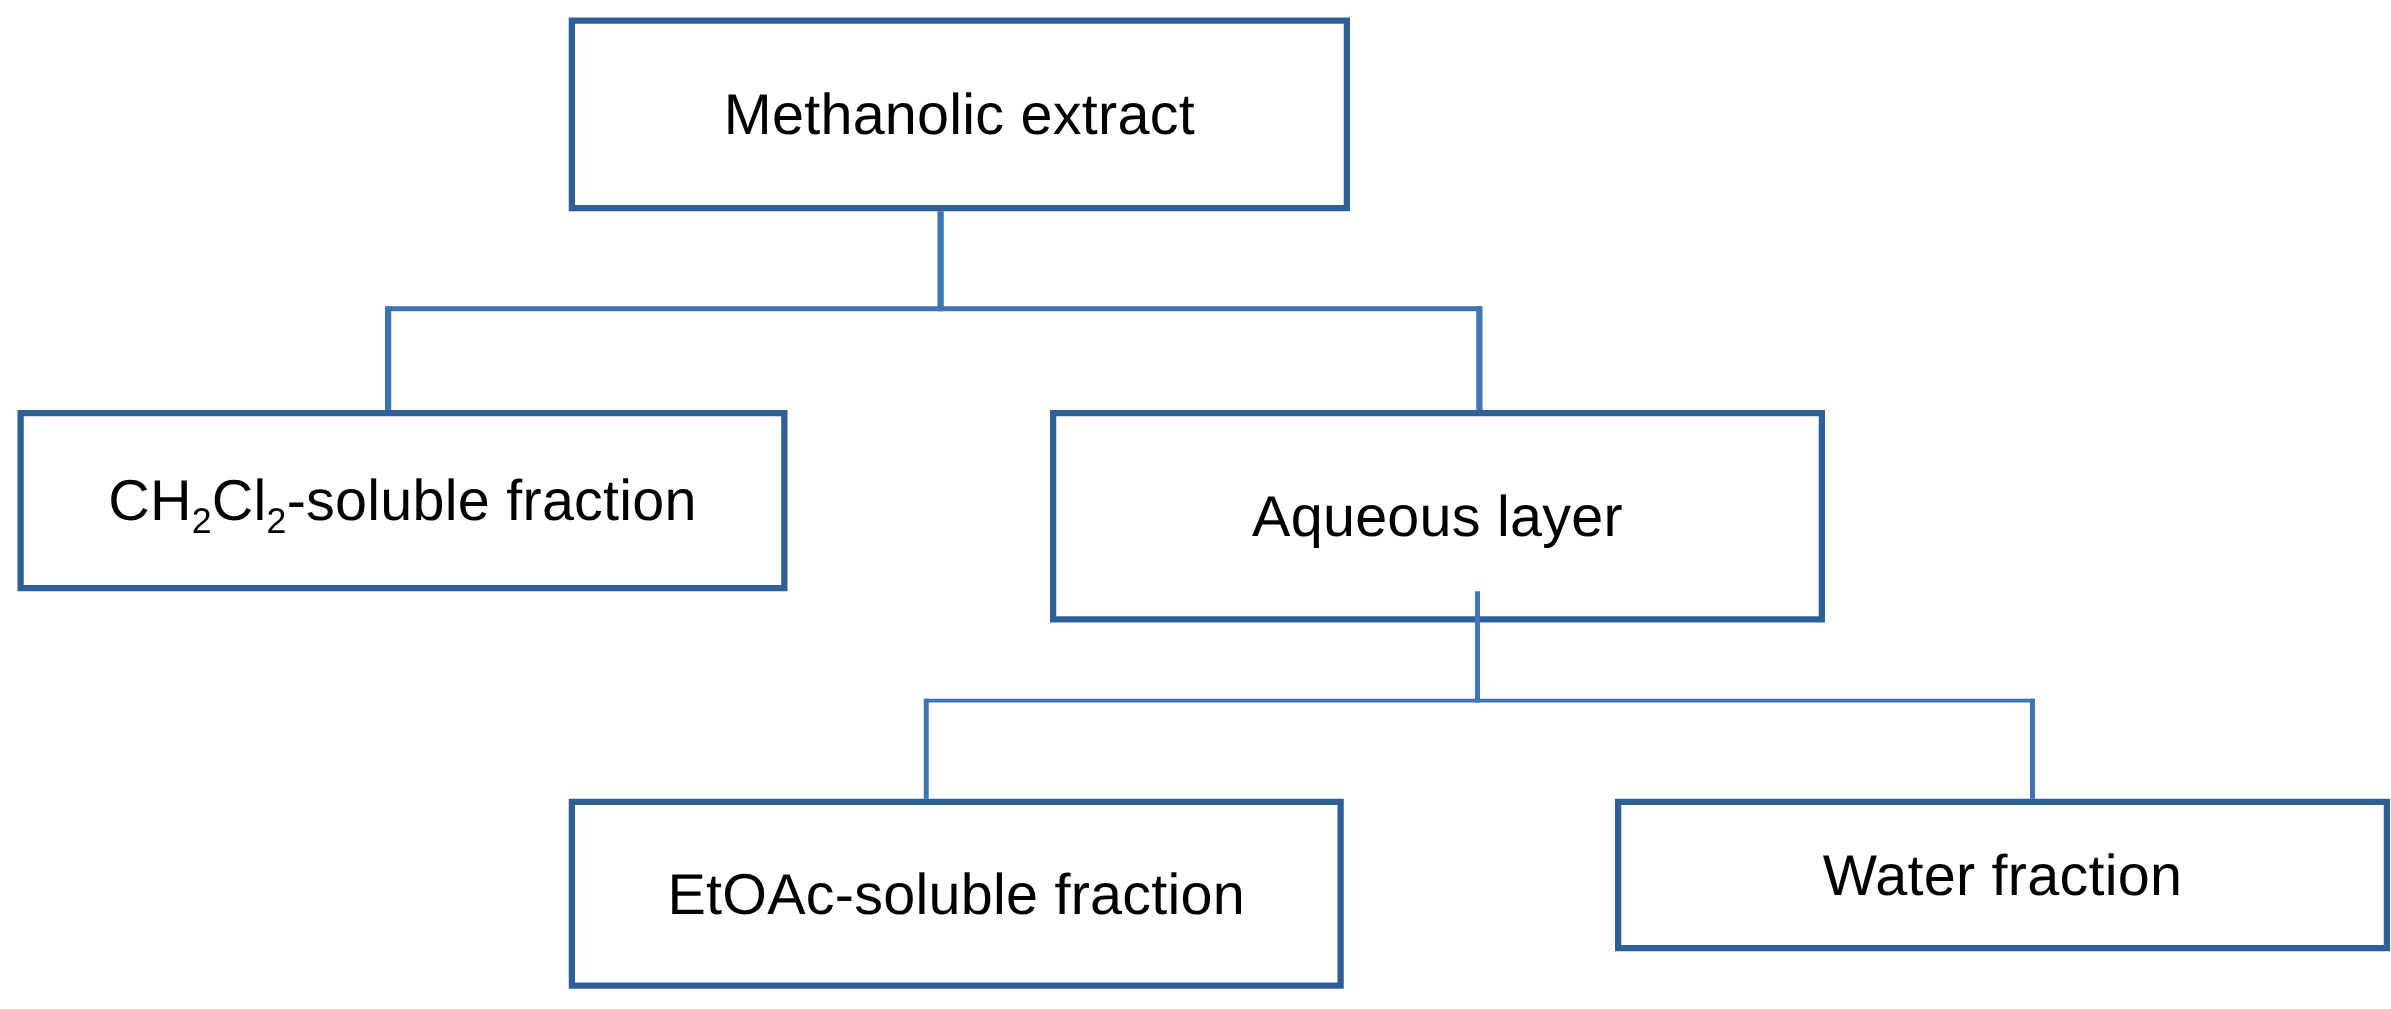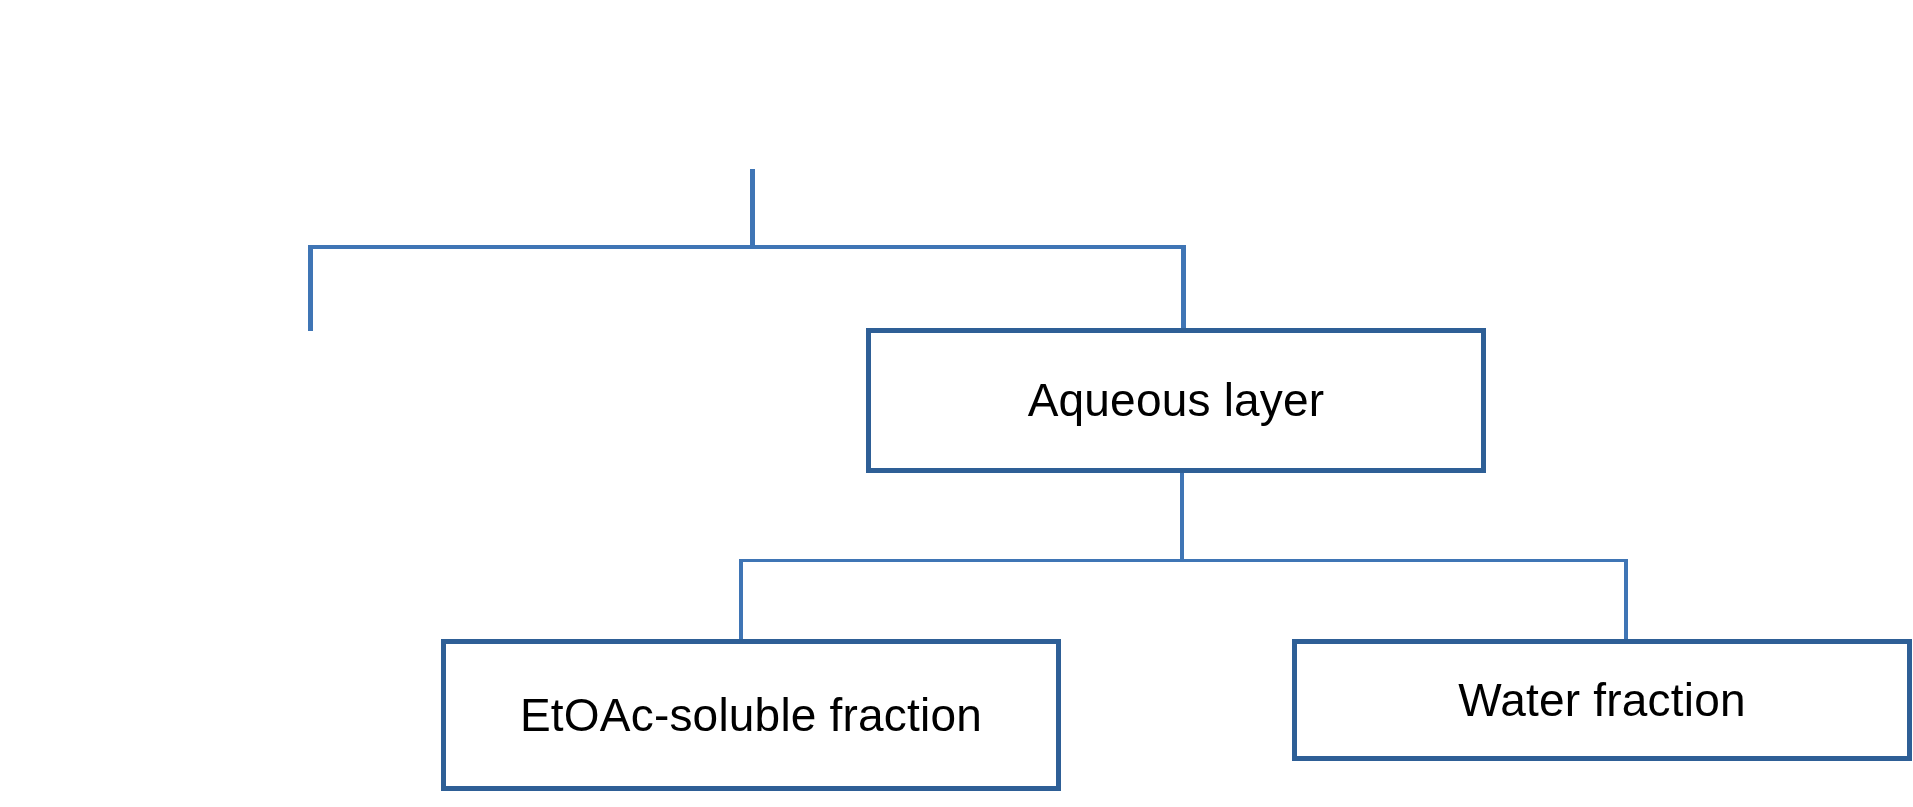--- a/index.html
+++ b/index.html
@@ -48,43 +48,51 @@
   }
   .v-line { width: 5px; }
   .h-line { height: 4px; }
   .v-line-thin { width: 4px; }
 </style>
 </head>
 <body>
 
 <div id="canvas">
 
+  <div class="node" style="left:455px; top:14px; width:625px; height:155px;">
+    <span class="node-label">Methanolic extract</span>
+  </div>
 
   <div class="connector v-line" style="left:750px; top:169px; height:80px;"></div>
 
   <div class="connector h-line" style="left:310px; top:245px; width:875px;"></div>
 
   <div class="connector v-line" style="left:308px; top:245px; height:86px;"></div>
 
   <div class="connector v-line" style="left:1181px; top:245px; height:86px;"></div>
 
+  <div class="node" style="left:14px; top:328px; width:616px; height:145px;">
+    <span class="node-label">
+      <span>CH</span><sub>2</sub><span>Cl</span><sub>2</sub><span>-soluble fraction</span>
+    </span>
+  </div>
 
-  <div class="node" style="left:866px; top:328px; width:620px; height:145px;align-items:center;">
+  <div class="node" style="left:840px; top:328px; width:620px; height:170px;align-items:center;">
     <span class="node-label">Aqueous layer</span>
   </div>
 
   <div class="connector v-line-thin" style="left:1180px; top:473px; height:89px;"></div>
 
   <div class="connector h-line" style="left:740px; top:559px; width:887px; height:3px;"></div>
 
   <div class="connector v-line-thin" style="left:739px; top:559px; height:82px;"></div>
 
   <div class="connector v-line-thin" style="left:1624px; top:559px; height:82px;"></div>
 
-  <div class="node" style="left:441px; top:639px; width:620px; height:152px;text-align:center;">
+  <div class="node" style="left:455px; top:639px; width:620px; height:152px;text-align:center;">
     <span class="node-label">EtOAc-soluble fraction</span>
   </div>
 
   <div class="node" style="left:1292px; top:639px; width:620px; height:122px;">
     <span class="node-label">Water fraction</span>
   </div>
 
 </div>
 
 </body></html>

